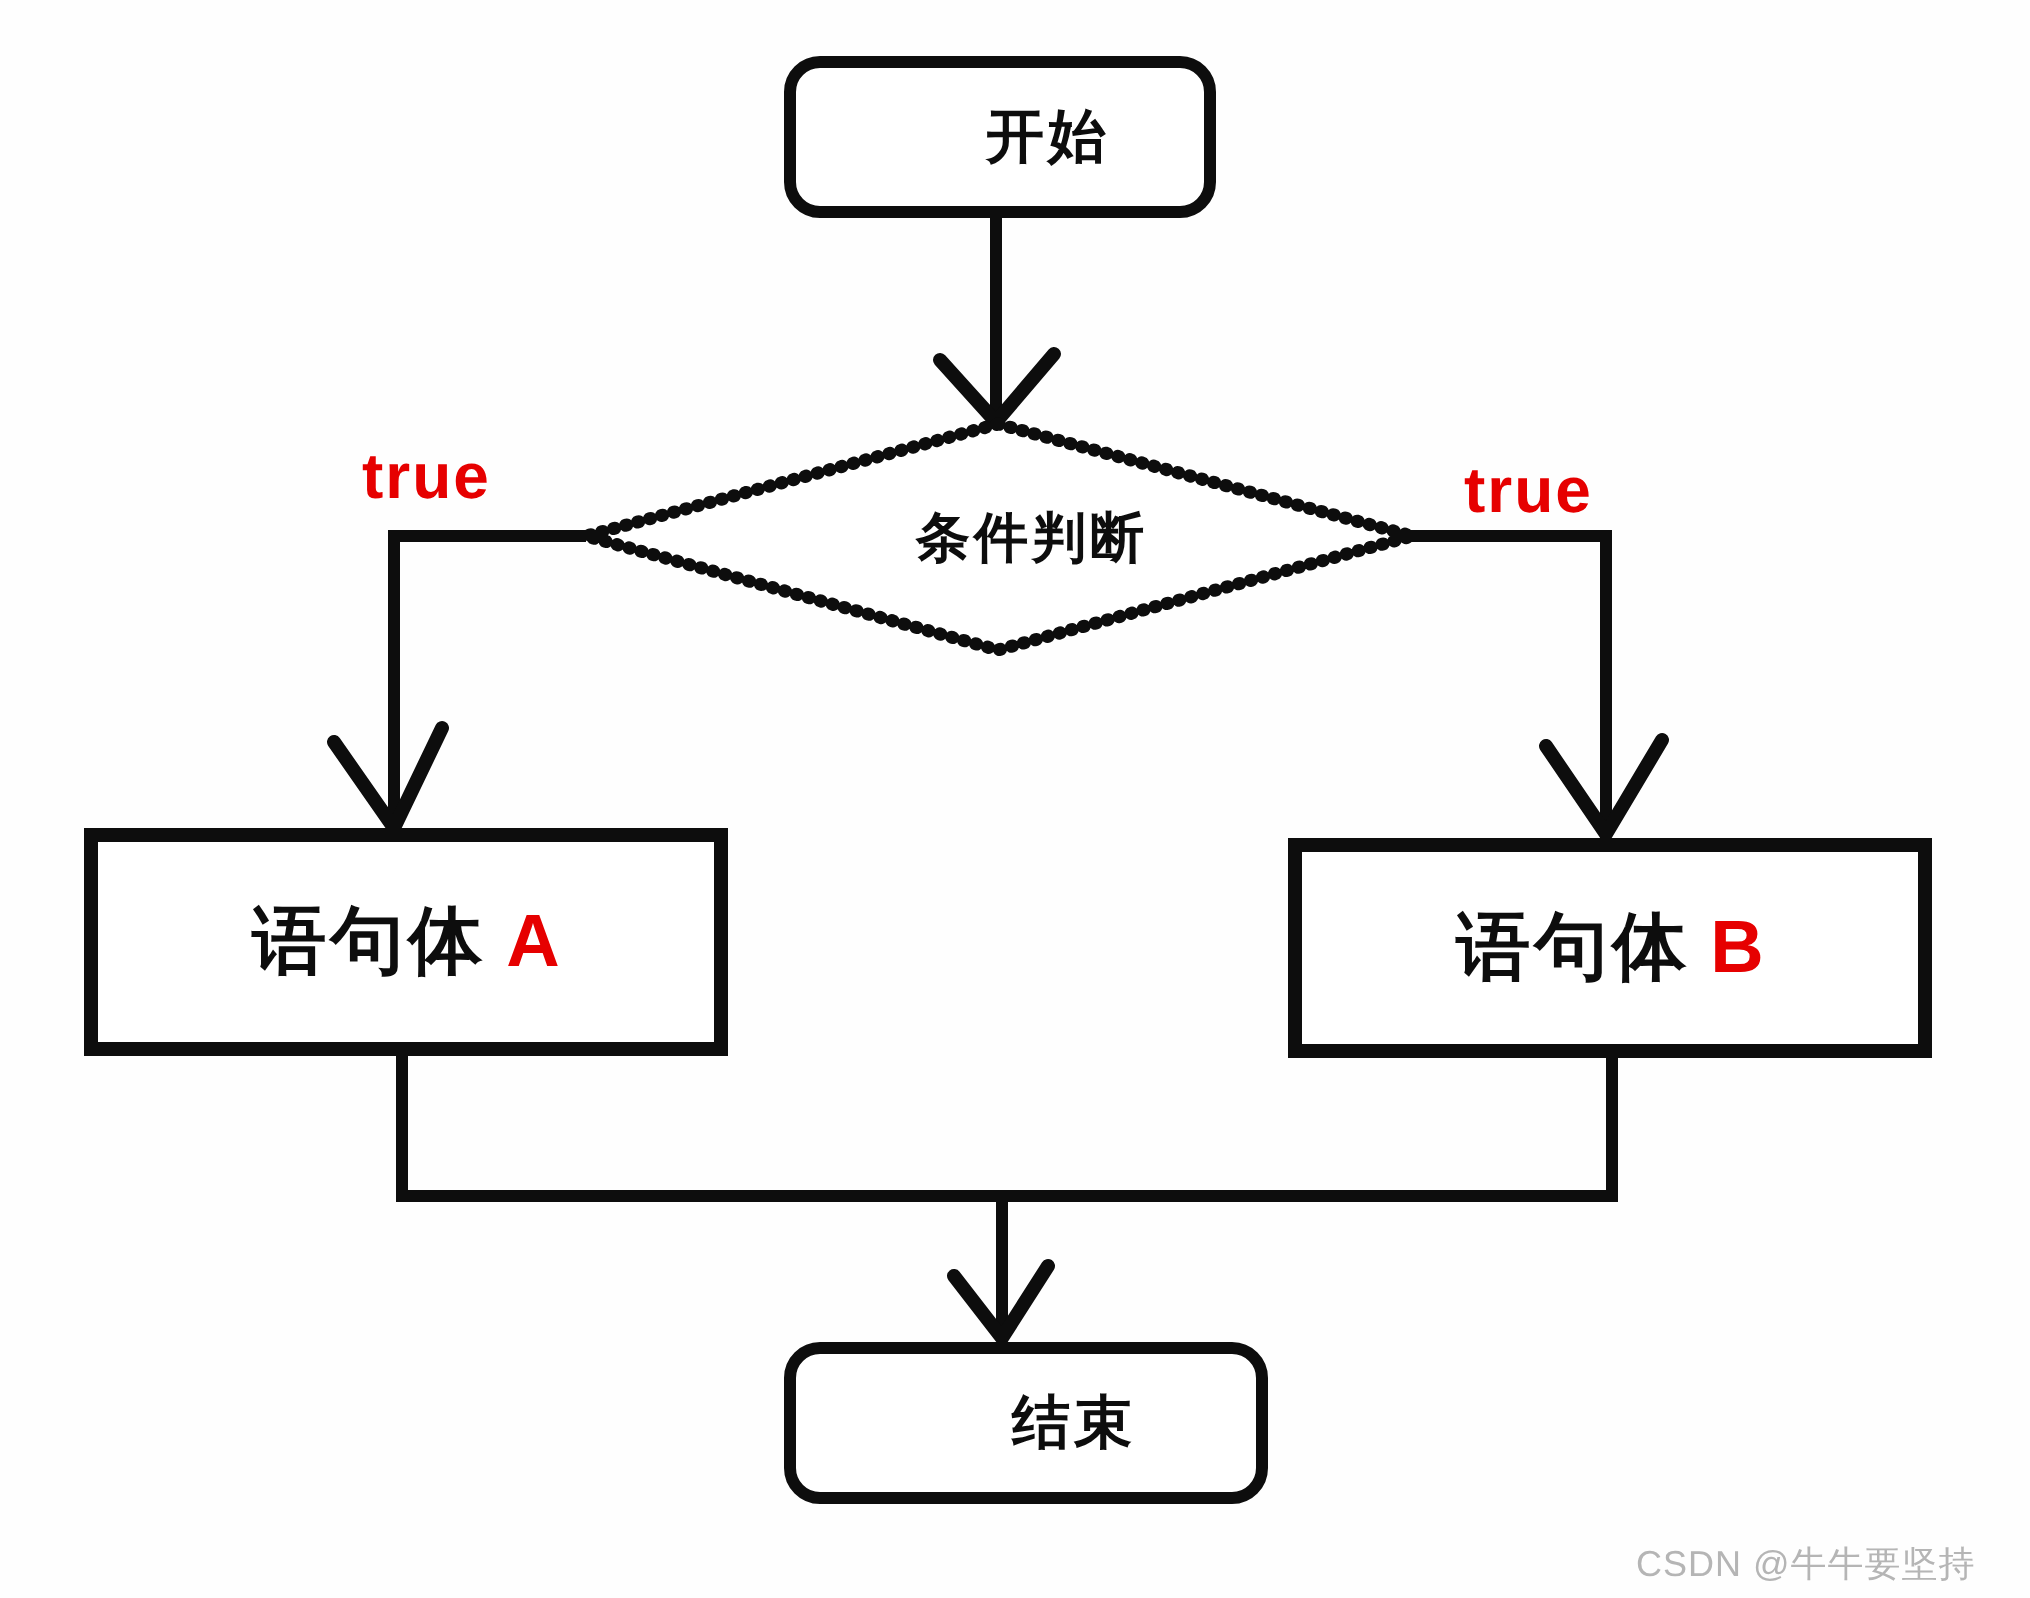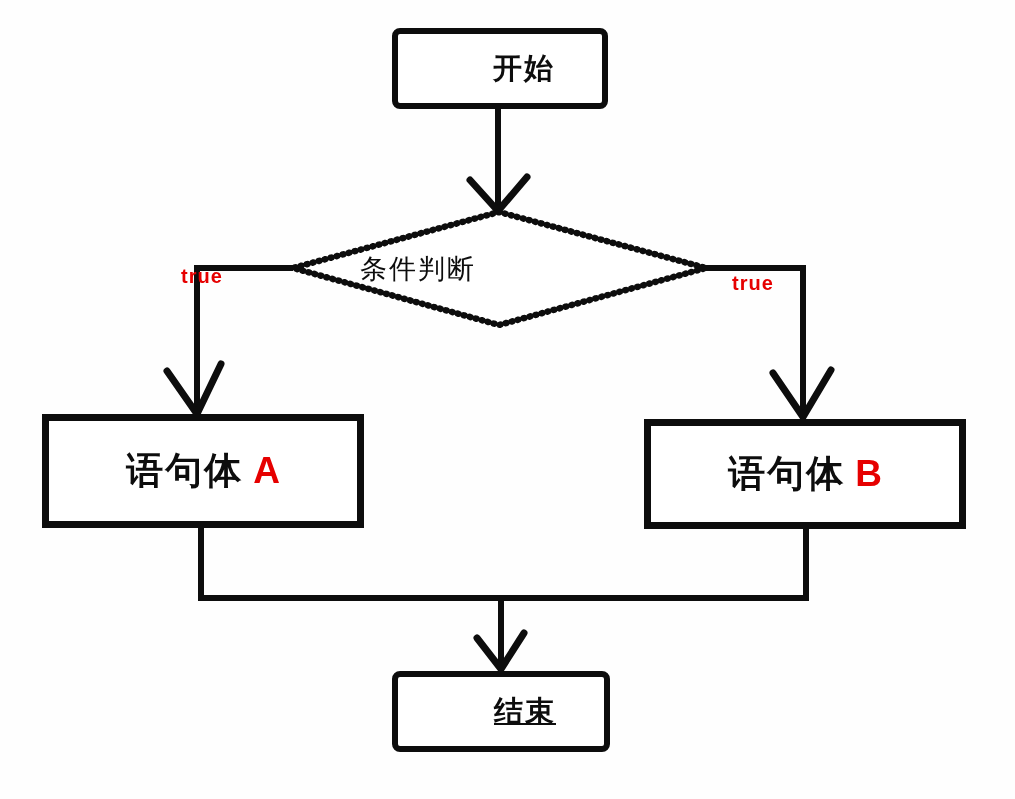--- a/index.html
+++ b/index.html
@@ -27,57 +27,56 @@
     align-items: center;
     justify-content: center;
     background: #ffffff;
     color: #0d0d0d;
     font-weight: bold;
     letter-spacing: 2px;
   }
 
   .terminator {
     border: 6px solid #0d0d0d;
-    border-radius: 8px;
+    border-radius: 18px;
     font-size: 29px;
     padding-left: 48px;
   }
   #start-node { left: 392px; top: 28px;  width: 216px; height: 81px; }
-  #end-node   { left: 392px; top: 671px; width: 218px; height: 81px; text-decoration: underline; }
+  #end-node   { left: 392px; top: 671px; width: 242px; height: 81px; }
 
   .process {
     border: 7px solid #0d0d0d;
     font-size: 37px;
   }
   #statement-a-node { left: 42px;  top: 414px; width: 322px; height: 114px; }
   #statement-b-node { left: 644px; top: 419px; width: 322px; height: 110px; }
 
   .red-letter {
     color: var(--accent-red, #e60000);
     margin-left: 10px;
     letter-spacing: 0;
   }
 
   #condition-label {
     position: absolute;
-    left: 360px; top: 251px; width: 240px;
-    text-align: left;
+    left: 396px; top: 251px; width: 240px;
+    text-align: center;
     font-size: 27px;
-    font-weight: normal;
+    font-weight: bold;
     color: #0d0d0d;
     letter-spacing: 2px;
   }
 
   .branch-label {
     position: absolute;
-    font-size: 20px;
+    font-size: 32px;
     font-weight: bold;
     color: var(--accent-red, #e60000);
     letter-spacing: 1px;
-    margin-top: 45px;
   }
   #true-label  { left: 181px; top: 220px; }
   #false-label { left: 732px; top: 227px; }
 
   #watermark {
     position: absolute;
     left: 818px; top: 770px;
     font-size: 18px;
     font-weight: normal;
     color: var(--watermark-gray, #b5b5b5);
@@ -131,14 +130,15 @@
 
   <div class="node process" id="statement-b-node">
     <span>语句体</span>
     <span class="red-letter">B</span>
   </div>
 
   <div class="node terminator" id="end-node">
     <span>结束</span>
   </div>
 
+  <div id="watermark">CSDN @牛牛要坚持</div>
 
 </div>
 
 </body></html>

